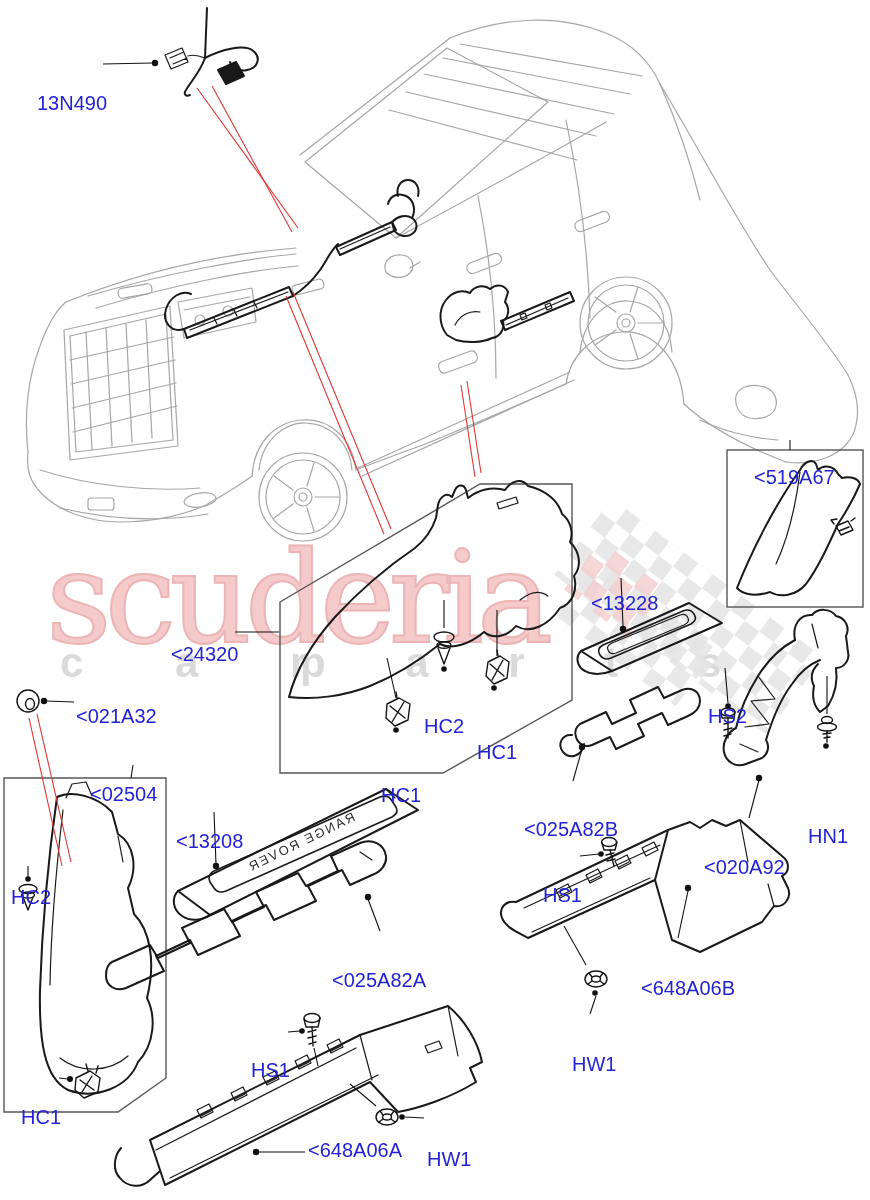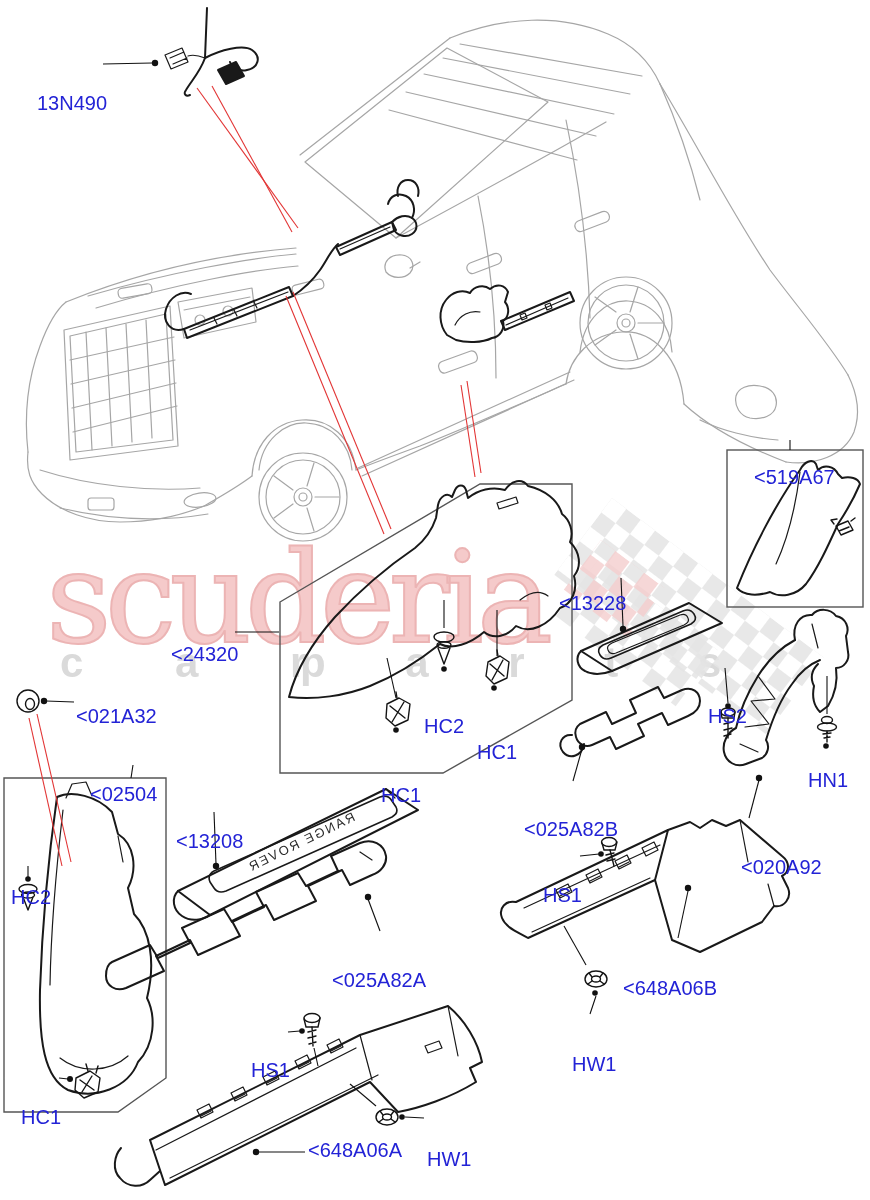--- a/index.html
+++ b/index.html
@@ -380,25 +380,25 @@
   <div class="part-label" style="left:171px;top:606px">&lt;24320</div>
   <div class="part-label" style="left:76px;top:668px">&lt;021A32</div>
   <div class="part-label" style="left:90px;top:746px">&lt;02504</div>
   <div class="part-label" style="left:11px;top:849px">HC2</div>
   <div class="part-label" style="left:21px;top:1069px">HC1</div>
   <div class="part-label" style="left:176px;top:793px">&lt;13208</div>
   <div class="part-label" style="left:332px;top:932px">&lt;025A82A</div>
   <div class="part-label" style="left:424px;top:678px">HC2</div>
   <div class="part-label" style="left:477px;top:704px">HC1</div>
   <div class="part-label" style="left:381px;top:747px">HC1</div>
-  <div class="part-label" style="left:559px;top:555px">&lt;13228</div>
+  <div class="part-label" style="left:591px;top:555px">&lt;13228</div>
   <div class="part-label" style="left:524px;top:781px">&lt;025A82B</div>
   <div class="part-label" style="left:708px;top:668px">HS2</div>
-  <div class="part-label" style="left:808px;top:732px">HN1</div>
-  <div class="part-label" style="left:741px;top:819px">&lt;020A92</div>
+  <div class="part-label" style="left:808px;top:788px">HN1</div>
+  <div class="part-label" style="left:704px;top:819px">&lt;020A92</div>
   <div class="part-label" style="left:754px;top:429px">&lt;519A67</div>
   <div class="part-label" style="left:543px;top:847px">HS1</div>
-  <div class="part-label" style="left:623px;top:940px">&lt;648A06B</div>
+  <div class="part-label" style="left:641px;top:940px">&lt;648A06B</div>
   <div class="part-label" style="left:572px;top:1016px">HW1</div>
   <div class="part-label" style="left:251px;top:1022px">HS1</div>
   <div class="part-label" style="left:427px;top:1111px">HW1</div>
   <div class="part-label" style="left:308px;top:1102px">&lt;648A06A</div>
 </div>
 
 </body></html>

